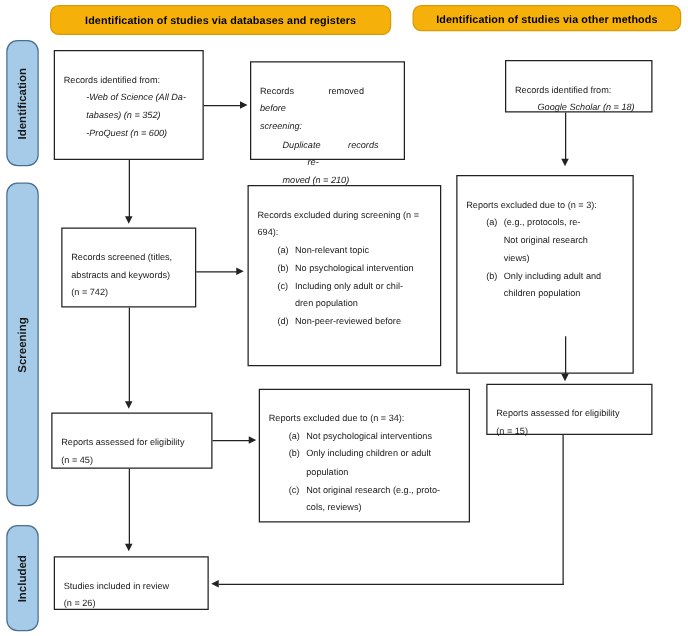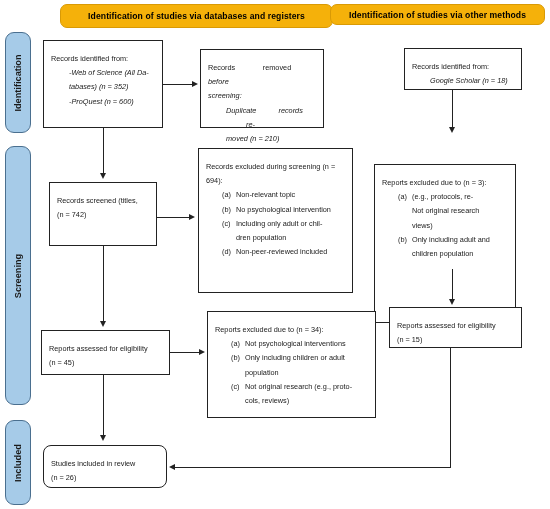--- a/index.html
+++ b/index.html
@@ -46,21 +46,21 @@
     white-space: nowrap;
     font-size: 9.2px;
     font-weight: bold;
     color: #1a1a1a;
   }
   .box {
     position: absolute;
     background: #ffffff;
     border: 1.2px solid #222;
     box-sizing: border-box;
-    padding: 11px 7px;
+    padding: 16px 7px;
     font-size: 7.3px;
     line-height: 1.95;
     color: #1a1a1a;
   }
   .box.thin { border-width: 1px; }
   .box p { margin: 0; }
   .just { text-align: justify; text-align-last: left; }
   .indent { padding-left: 18px; font-style: italic; }
   .listrow {
     display: flex;
@@ -112,21 +112,21 @@
     border-bottom: 3.6px solid transparent;
     border-right: 6px solid #222;
   }
   i.it { font-style: italic; }
 </style>
 </head>
 <body>
 
 <div id="diagram">
 
-  <div class="banner" style="left:40px; top:4px; width:273px; height:24px;margin-left:20px;">
+  <div class="banner" style="left:40px; top:4px; width:273px; height:24px;">
     <span>Identification of studies via databases and registers</span>
   </div>
 
   <div class="banner" style="left:330px; top:4px; width:215px; height:21px;">
     <span>Identification of studies via other methods</span>
   </div>
 
   <div class="sidebar" style="left:5px; top:32px; width:26px; height:101px;">
     <span class="vlabel">Identification</span>
   </div>
@@ -173,21 +173,21 @@
   </div>
 
   <div class="box thin" style="left:404px; top:48px; width:118px; height:42px;">
     <p>Records identified from:</p>
     <p class="indent">Google Scholar (n = 18)</p>
   </div>
 
   <div class="vline" style="left:452px; top:90px; height:38px;"></div>
   <div class="arrow-down" style="left:448.5px; top:127px;"></div>
 
-  <div class="box" style="left:374px; top:140px; width:142px; height:159px;margin-top:24px;">
+  <div class="box" style="left:365px; top:140px; width:142px; height:159px;">
     <p>Reports excluded due to (n = 3):</p>
 
     <div class="listrow">
       <span class="mark">(a)</span>
       <span class="txt">
         <span style="display:block">(e.g., protocols, re-</span>
         <span style="display:block">Not original research</span>
         <span style="display:block">views)</span>
       </span>
     </div>
@@ -202,20 +202,21 @@
   </div>
 
   <div class="vline" style="left:452px; top:269px; height:31px;"></div>
   <div class="arrow-down" style="left:448.5px; top:299px;"></div>
 
   <div class="vline" style="left:103px; top:128px; height:46px;"></div>
   <div class="arrow-down" style="left:99.5px; top:173px;"></div>
 
   <div class="box" style="left:49px; top:182px; width:108px; height:64px;">
     <p>Records screened (titles,</p>
+    <p>abstracts and keywords)</p>
     <p>(n = 742)</p>
   </div>
 
   <div class="hline" style="left:157px; top:217px; width:33px;"></div>
   <div class="arrow-right" style="left:189px; top:213.5px;"></div>
 
   <div class="box" style="left:198px; top:148px; width:155px; height:145px;">
     <p>Records excluded during screening (n =</p>
     <p>694):</p>
 
@@ -229,21 +230,21 @@
     </div>
     <div class="listrow">
       <span class="mark">(c)</span>
       <span class="txt">
         <span style="display:block">Including only adult or chil-</span>
         <span style="display:block">dren population</span>
       </span>
     </div>
     <div class="listrow">
       <span class="mark">(d)</span>
-      <span class="txt">Non-peer-reviewed included</span>
+      <span class="txt">Non-peer-reviewed before</span>
     </div>
   </div>
 
   <div class="vline" style="left:103px; top:246px; height:76px;"></div>
   <div class="arrow-down" style="left:99.5px; top:321px;"></div>
 
   <div class="box" style="left:41px; top:330px; width:129px; height:45px;">
     <p>Reports assessed for eligibility</p>
     <p>(n = 45)</p>
   </div>
@@ -279,18 +280,18 @@
     <p>(n = 15)</p>
   </div>
 
   <div class="vline" style="left:450px; top:348px; height:120px;"></div>
   <div class="hline" style="left:175px; top:467px; width:276px;"></div>
   <div class="arrow-left" style="left:169px; top:463.5px;"></div>
 
   <div class="vline" style="left:103px; top:375px; height:61px;"></div>
   <div class="arrow-down" style="left:99.5px; top:435px;"></div>
 
-  <div class="box" style="left:43px; top:445px; width:124px; height:43px;border-radius:8px;">
+  <div class="box" style="left:43px; top:445px; width:124px; height:43px;">
     <p>Studies included in review</p>
     <p>(n = 26)</p>
   </div>
 
 </div>
 
 </body></html>

